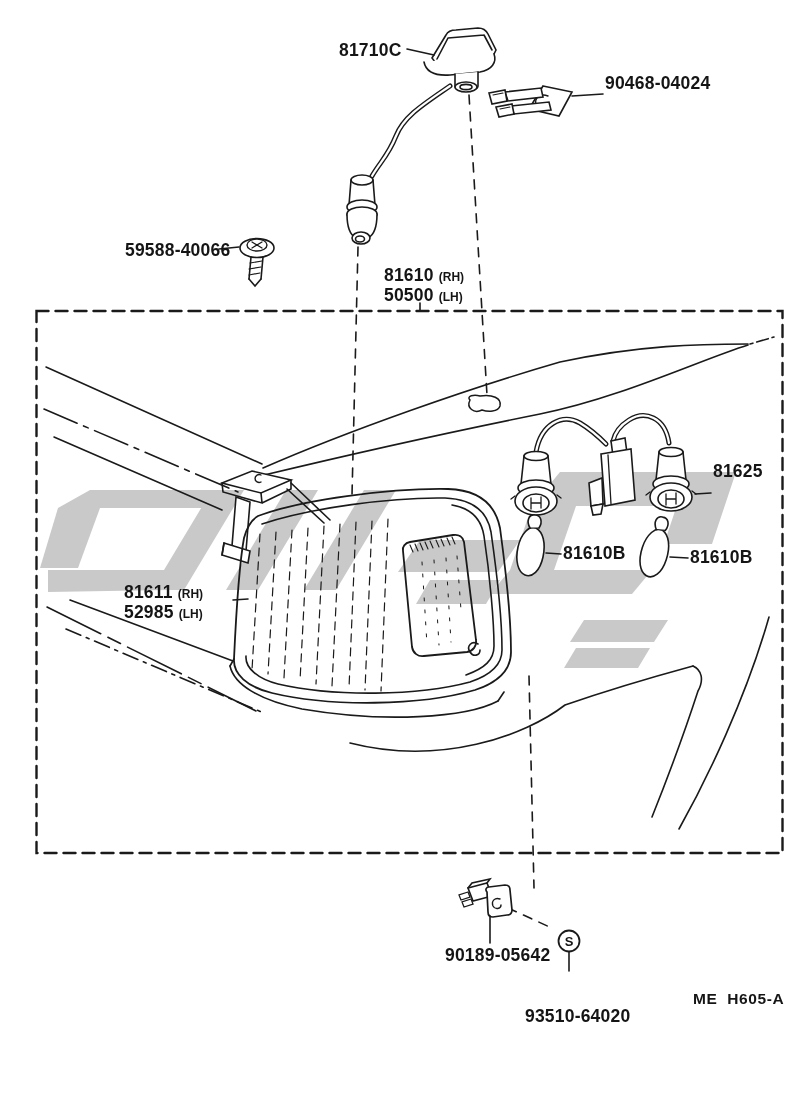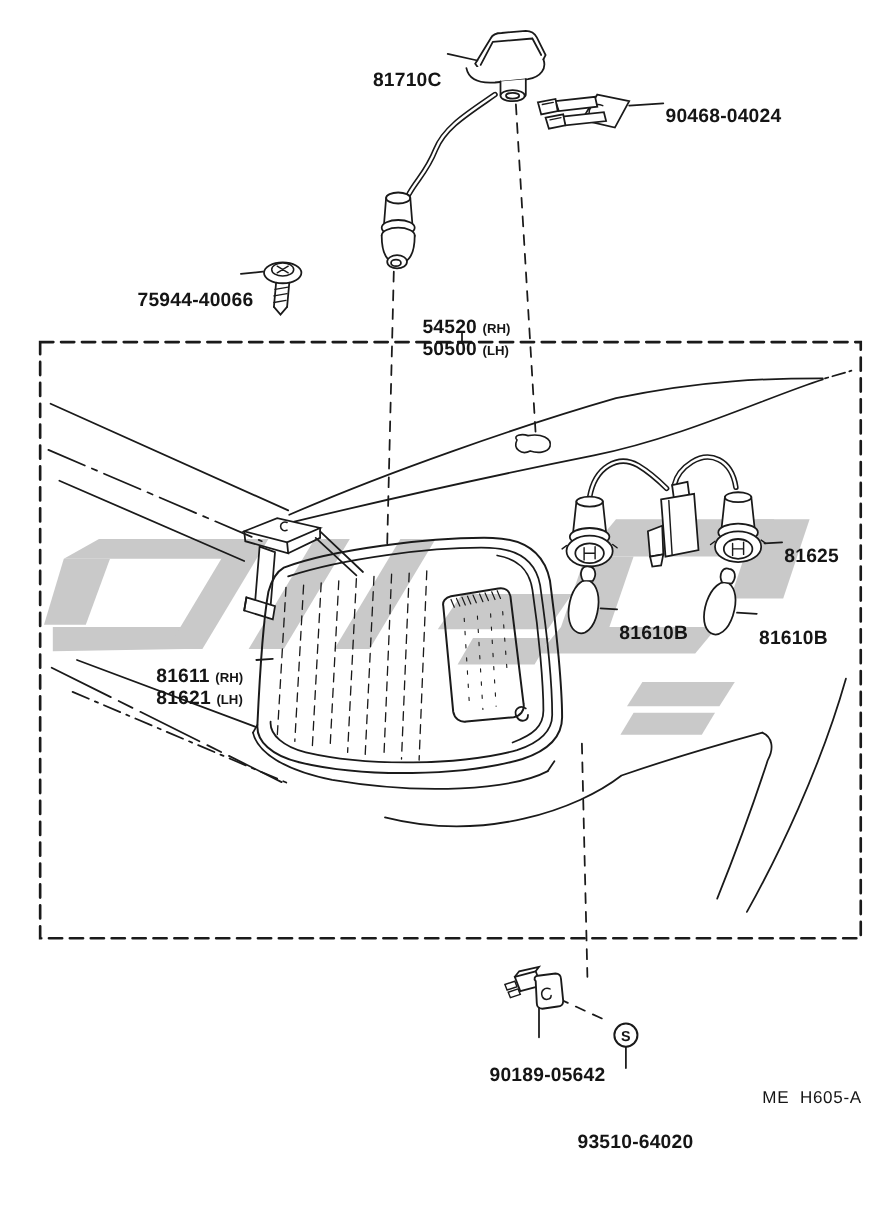--- a/index.html
+++ b/index.html
@@ -1,22 +1,22 @@
 <!DOCTYPE html>
 <html><head>
 <meta charset="utf-8">
 <style>
   html,body{margin:0;padding:0;background:#ffffff;}
   .stage{position:relative;width:800px;height:1106px;background:#ffffff;overflow:hidden;
          font-family:"Liberation Sans",sans-serif;}
   .stage svg{position:absolute;left:0;top:0;}
   .lbl{position:absolute;font-weight:bold;font-size:17.5px;color:#151515;
-       white-space:nowrap;letter-spacing:.2px;line-height:18px;margin-top:22px;}
+       white-space:nowrap;letter-spacing:.2px;line-height:18px;}
   .side{font-size:12px;letter-spacing:0;}
-  .footer-code{position:absolute;font-weight:normal;font-size:15.5px;color:#151515;
+  .footer-code{position:absolute;font-weight:bold;font-size:15.5px;color:#151515;
        white-space:pre;letter-spacing:.6px;}
   .s-letter{position:absolute;font-weight:bold;font-size:13px;color:#151515;
        width:16px;text-align:center;}
 </style>
 </head>
 <body>
 
 <div class="stage">
 
 <svg width="800" height="1106" viewBox="0 0 800 1106">
@@ -208,33 +208,33 @@
       <path d="M546,553 L561,554"></path>
       <path d="M670,557 L688,558"></path>
       <path d="M490,916 L490,943"></path>
       <path d="M569,952 L569,971"></path>
     </g>
   </g>
 </svg>
 
 <div class="lbl" style="left:339px;top:41px"><span>81710C</span></div>
 <div class="lbl" style="left:605px;top:74px"><span>90468-04024</span></div>
-<div class="lbl" style="left:125px;top:241px"><span>75944-40066</span></div>
+<div class="lbl" style="left:125px;top:241px"><span>59588-40066</span></div>
 
 <div class="lbl" style="left:384px;top:266px">
-  <div><span>54520</span> <span class="side">(RH)</span></div>
+  <div><span>81610</span> <span class="side">(RH)</span></div>
   <div><span>50500</span> <span class="side">(LH)</span></div>
 </div>
 
-<div class="lbl" style="left:142px;top:583px">
+<div class="lbl" style="left:124px;top:583px">
   <div><span>81611</span> <span class="side">(RH)</span></div>
-  <div><span>81621</span> <span class="side">(LH)</span></div>
+  <div><span>52985</span> <span class="side">(LH)</span></div>
 </div>
 
-<div class="lbl" style="left:713px;top:474px"><span>81625</span></div>
+<div class="lbl" style="left:713px;top:462px"><span>81625</span></div>
 <div class="lbl" style="left:563px;top:544px"><span>81610B</span></div>
 <div class="lbl" style="left:690px;top:548px"><span>81610B</span></div>
 <div class="lbl" style="left:445px;top:946px"><span>90189-05642</span></div>
 <div class="lbl" style="left:525px;top:1007px"><span>93510-64020</span></div>
 
 <div class="s-letter" style="left:561px;top:934px"><span>S</span></div>
 
 <div class="footer-code" style="left:693px;top:990px"><span>ME  H605-A</span></div>
 
 </div>

